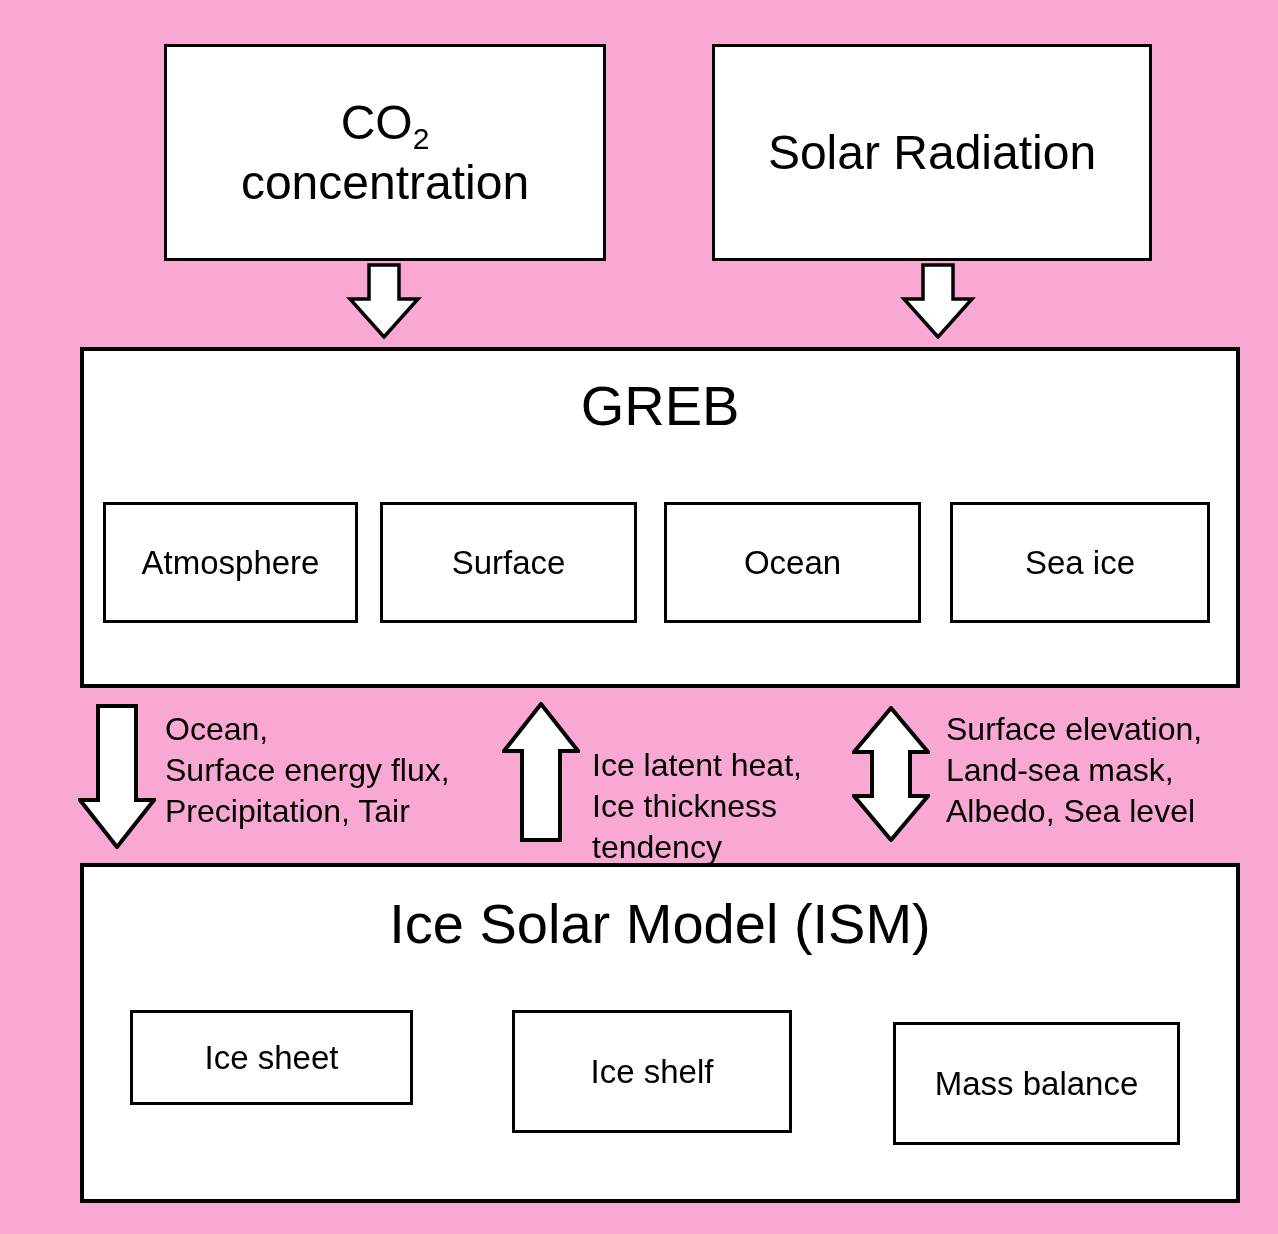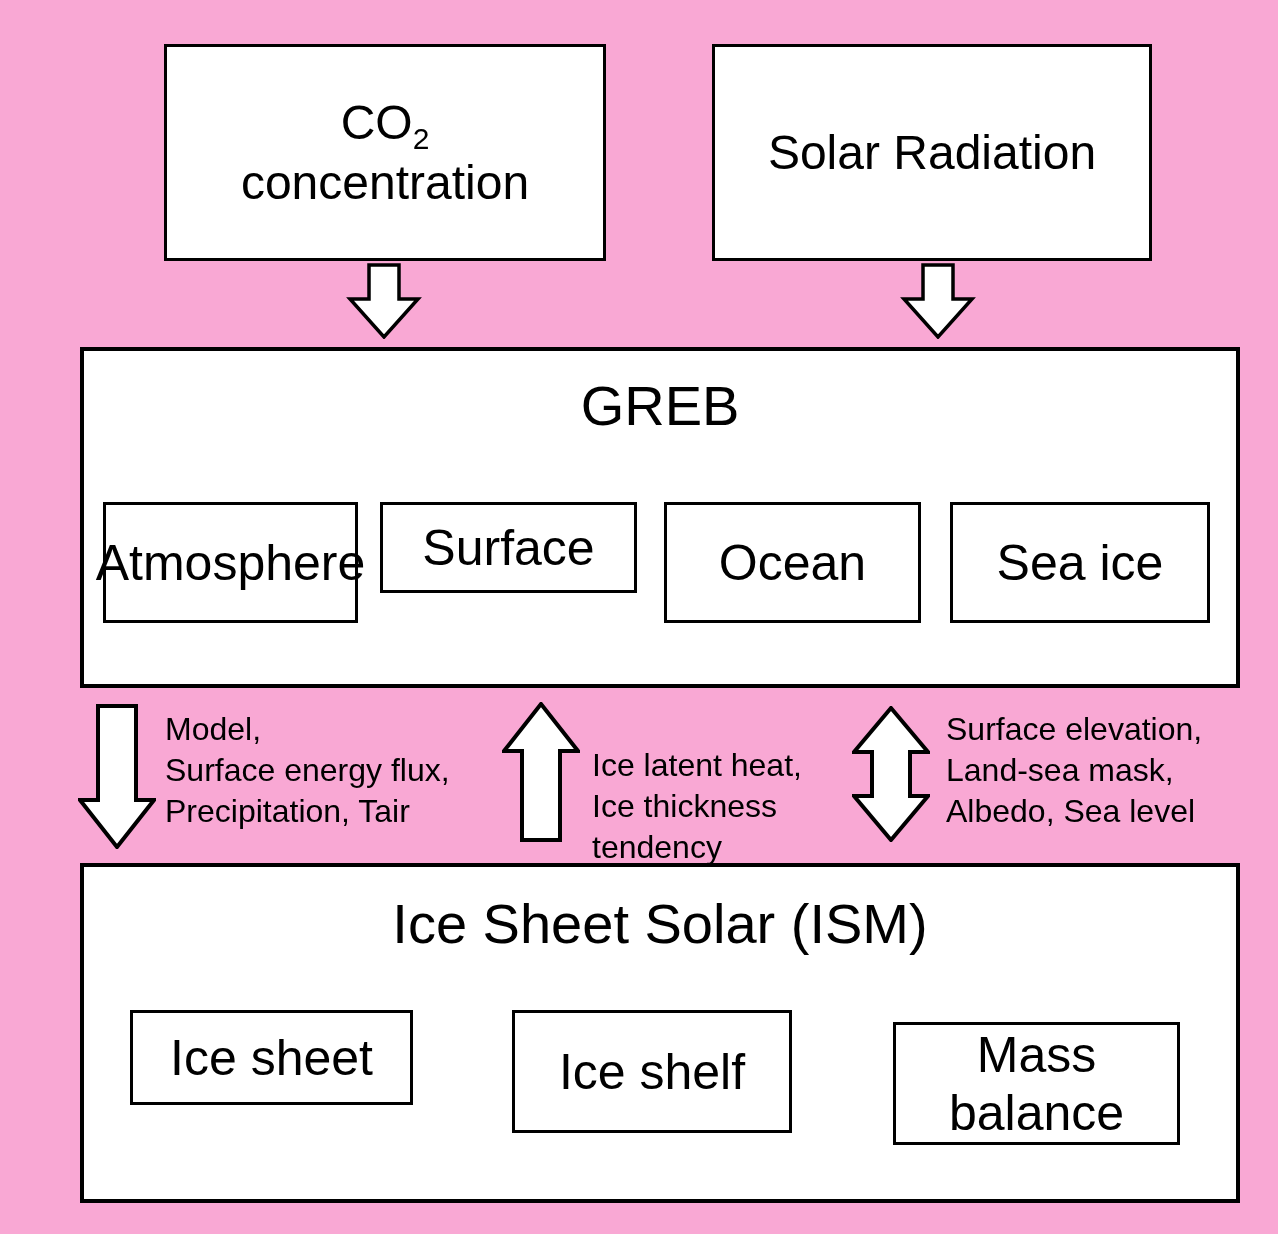--- a/index.html
+++ b/index.html
@@ -41,21 +41,21 @@
   .top-box {
     font-size: 48px;
     line-height: 60px;
   }
   .top-box .subscript {
     font-size: 30px;
     line-height: 0;
     vertical-align: -10px;
   }
   .sub-box {
-    font-size: 50px;
+    font-size: 33px;
   }
   .flow-arrow {
     position: absolute;
   }
   .flow-label {
     position: absolute;
     font-size: 32px;
     line-height: 41px;
     white-space: nowrap;
     text-align: left;
@@ -67,21 +67,21 @@
   #solar-box { left: 712px; top: 44px;  width: 440px; height: 217px; }
 
   
   #co2-arrow   { left: 346px; top: 263px; }
   #solar-arrow { left: 900px; top: 263px; }
 
   
   #greb-box { left: 80px; top: 347px; width: 1160px; height: 341px; }
   #greb-title { padding-top: 24px; }
   #greb-atmosphere { left: 103px; top: 502px; width: 255px; height: 121px; }
-  #greb-surface    { left: 380px; top: 502px; width: 257px; height: 91px; }
+  #greb-surface    { left: 380px; top: 502px; width: 257px; height: 121px; }
   #greb-ocean      { left: 664px; top: 502px; width: 257px; height: 121px; }
   #greb-seaice     { left: 950px; top: 502px; width: 260px; height: 121px; text-align: right; }
 
   
   #flow-down-arrow   { left: 78px;  top: 704px; }
   #flow-down-label   { left: 165px; top: 709px; }
   #flow-up-arrow     { left: 502px; top: 702px; }
   #flow-up-label     { left: 592px; top: 709px; margin-top: 36px; }
   #flow-both-arrow   { left: 852px; top: 706px; }
   #flow-both-label   { left: 946px; top: 709px; }
@@ -135,21 +135,21 @@
   <div class="box sub-box" id="greb-seaice">
     <span>Sea ice</span>
   </div>
 
   <div class="flow-arrow" id="flow-down-arrow">
     <svg width="78" height="145" viewBox="0 0 78 145">
       <polygon points="20,2 58,2 58,96 76,96 39,143 2,96 20,96" fill="#ffffff" stroke="#000000" stroke-width="4"></polygon>
     </svg>
   </div>
   <div class="flow-label" id="flow-down-label">
-    <div>Model,</div>
+    <div>Ocean,</div>
     <div>Surface energy flux,</div>
     <div>Precipitation, Tair</div>
   </div>
 
   <div class="flow-arrow" id="flow-up-arrow">
     <svg width="78" height="140" viewBox="0 0 78 140">
       <polygon points="39,2 76,49 58,49 58,138 20,138 20,49 2,49" fill="#ffffff" stroke="#000000" stroke-width="4"></polygon>
     </svg>
   </div>
   <div class="flow-label" id="flow-up-label">
@@ -163,21 +163,21 @@
       <polygon points="39,2 76,46 58,46 58,90 76,90 39,134 2,90 20,90 20,46 2,46" fill="#ffffff" stroke="#000000" stroke-width="4"></polygon>
     </svg>
   </div>
   <div class="flow-label" id="flow-both-label">
     <div>Surface elevation,</div>
     <div>Land-sea mask,</div>
     <div>Albedo, Sea level</div>
   </div>
 
   <div class="container-box" id="ism-box">
-    <div class="big-title" id="ism-title">Ice Sheet Solar (ISM)</div>
+    <div class="big-title" id="ism-title">Ice Solar Model (ISM)</div>
   </div>
   <div class="box sub-box" id="ism-icesheet">
     <span>Ice sheet</span>
   </div>
   <div class="box sub-box" id="ism-iceshelf">
     <span>Ice shelf</span>
   </div>
   <div class="box sub-box" id="ism-massbalance">
     <span>Mass balance</span>
   </div>

